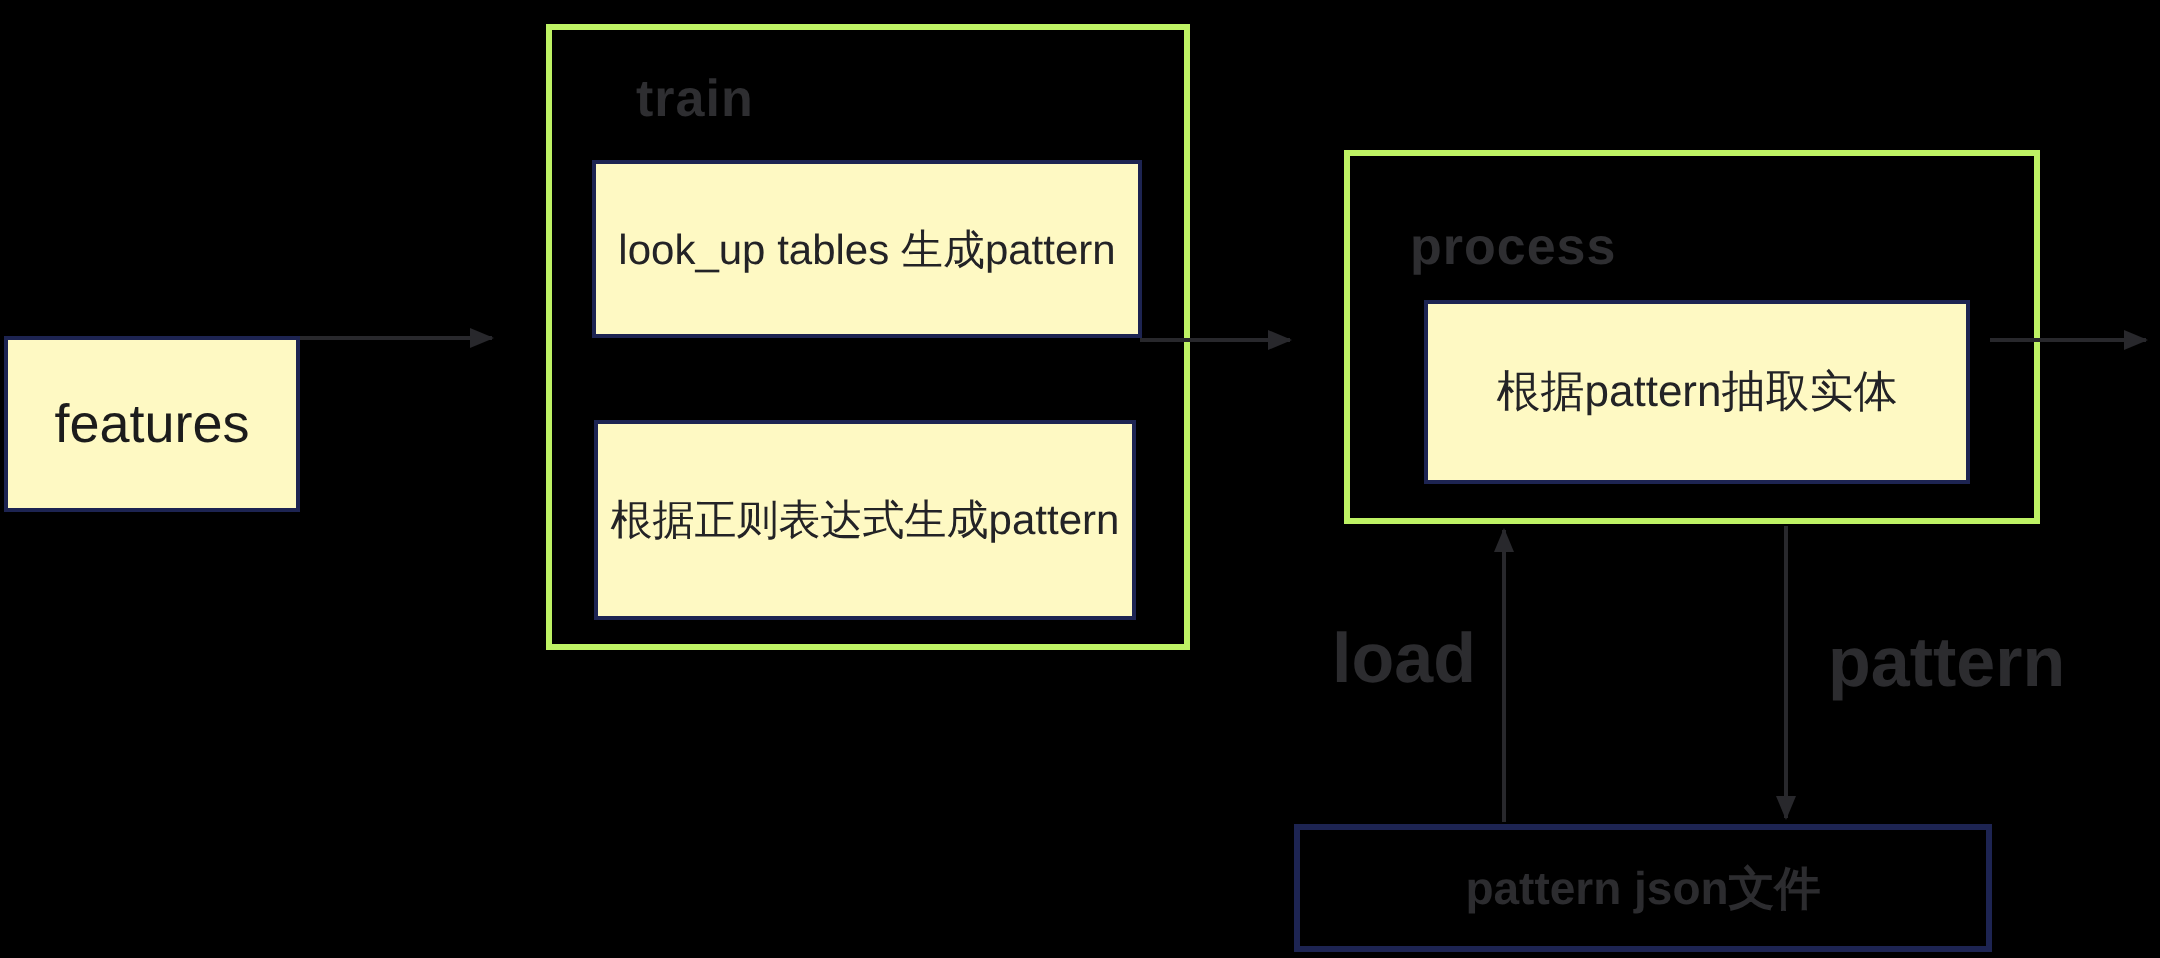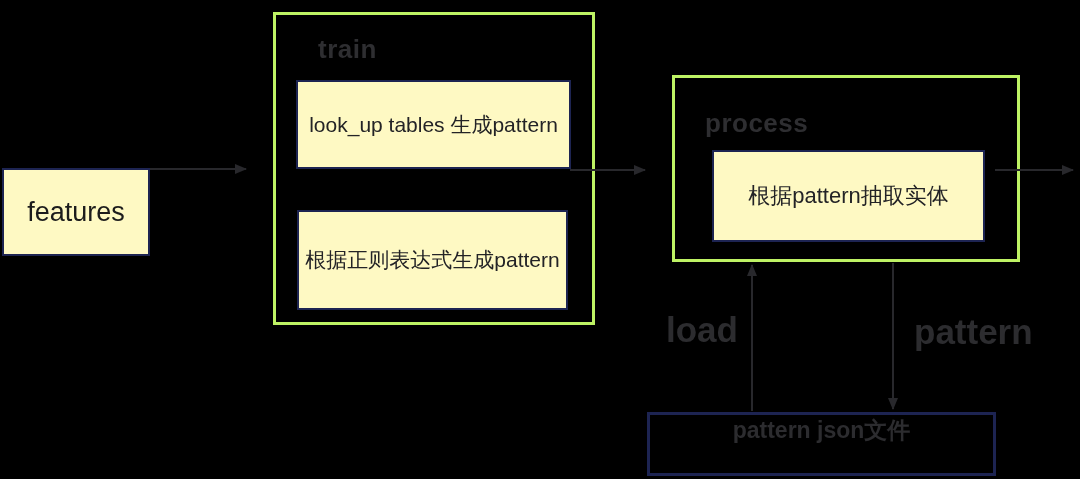--- a/index.html
+++ b/index.html
@@ -80,20 +80,21 @@
     font-size: 22px;
   }
   #pattern-json-node {
     position: absolute;
     left: 647px; top: 412px;
     width: 349px; height: 64px;
     background: transparent;
     border: 3px solid #1d2452;
     box-sizing: border-box;
     display: flex;
+    align-items: center;
     justify-content: center;
     font-weight: 700;
     font-size: 23px;
     color: #2c2c2f;
   }
   #load-label { left: 666px; top: 310px; }
   #persist-label { left: 914px; top: 312px; }
   #arrow-layer {
     position: absolute;
     left: 0; top: 0;

